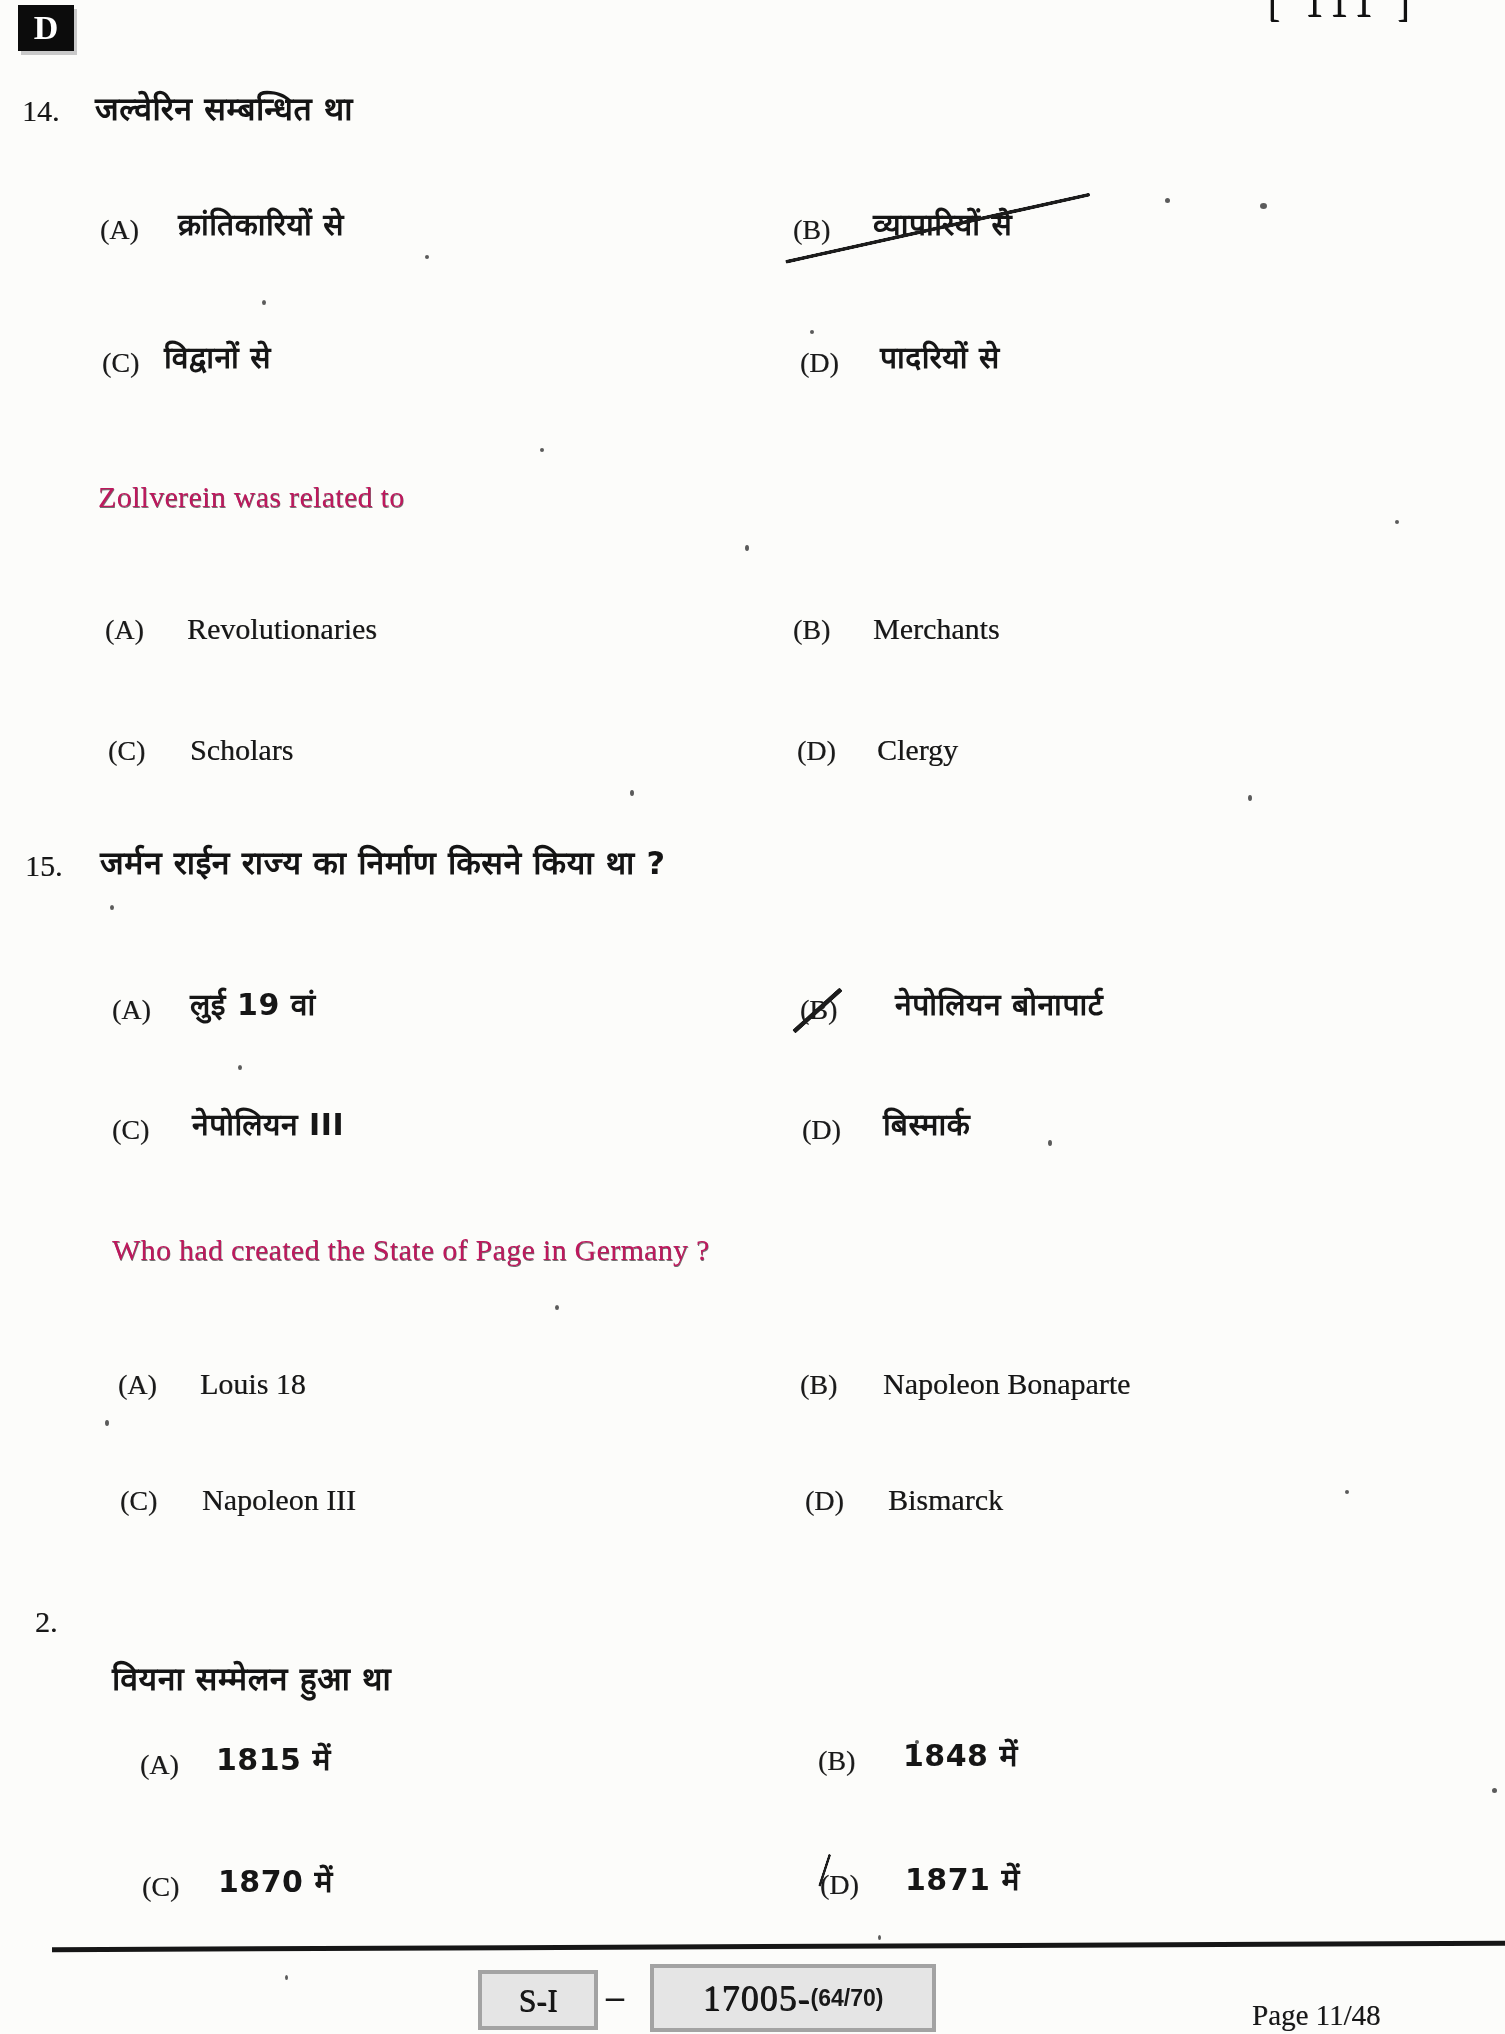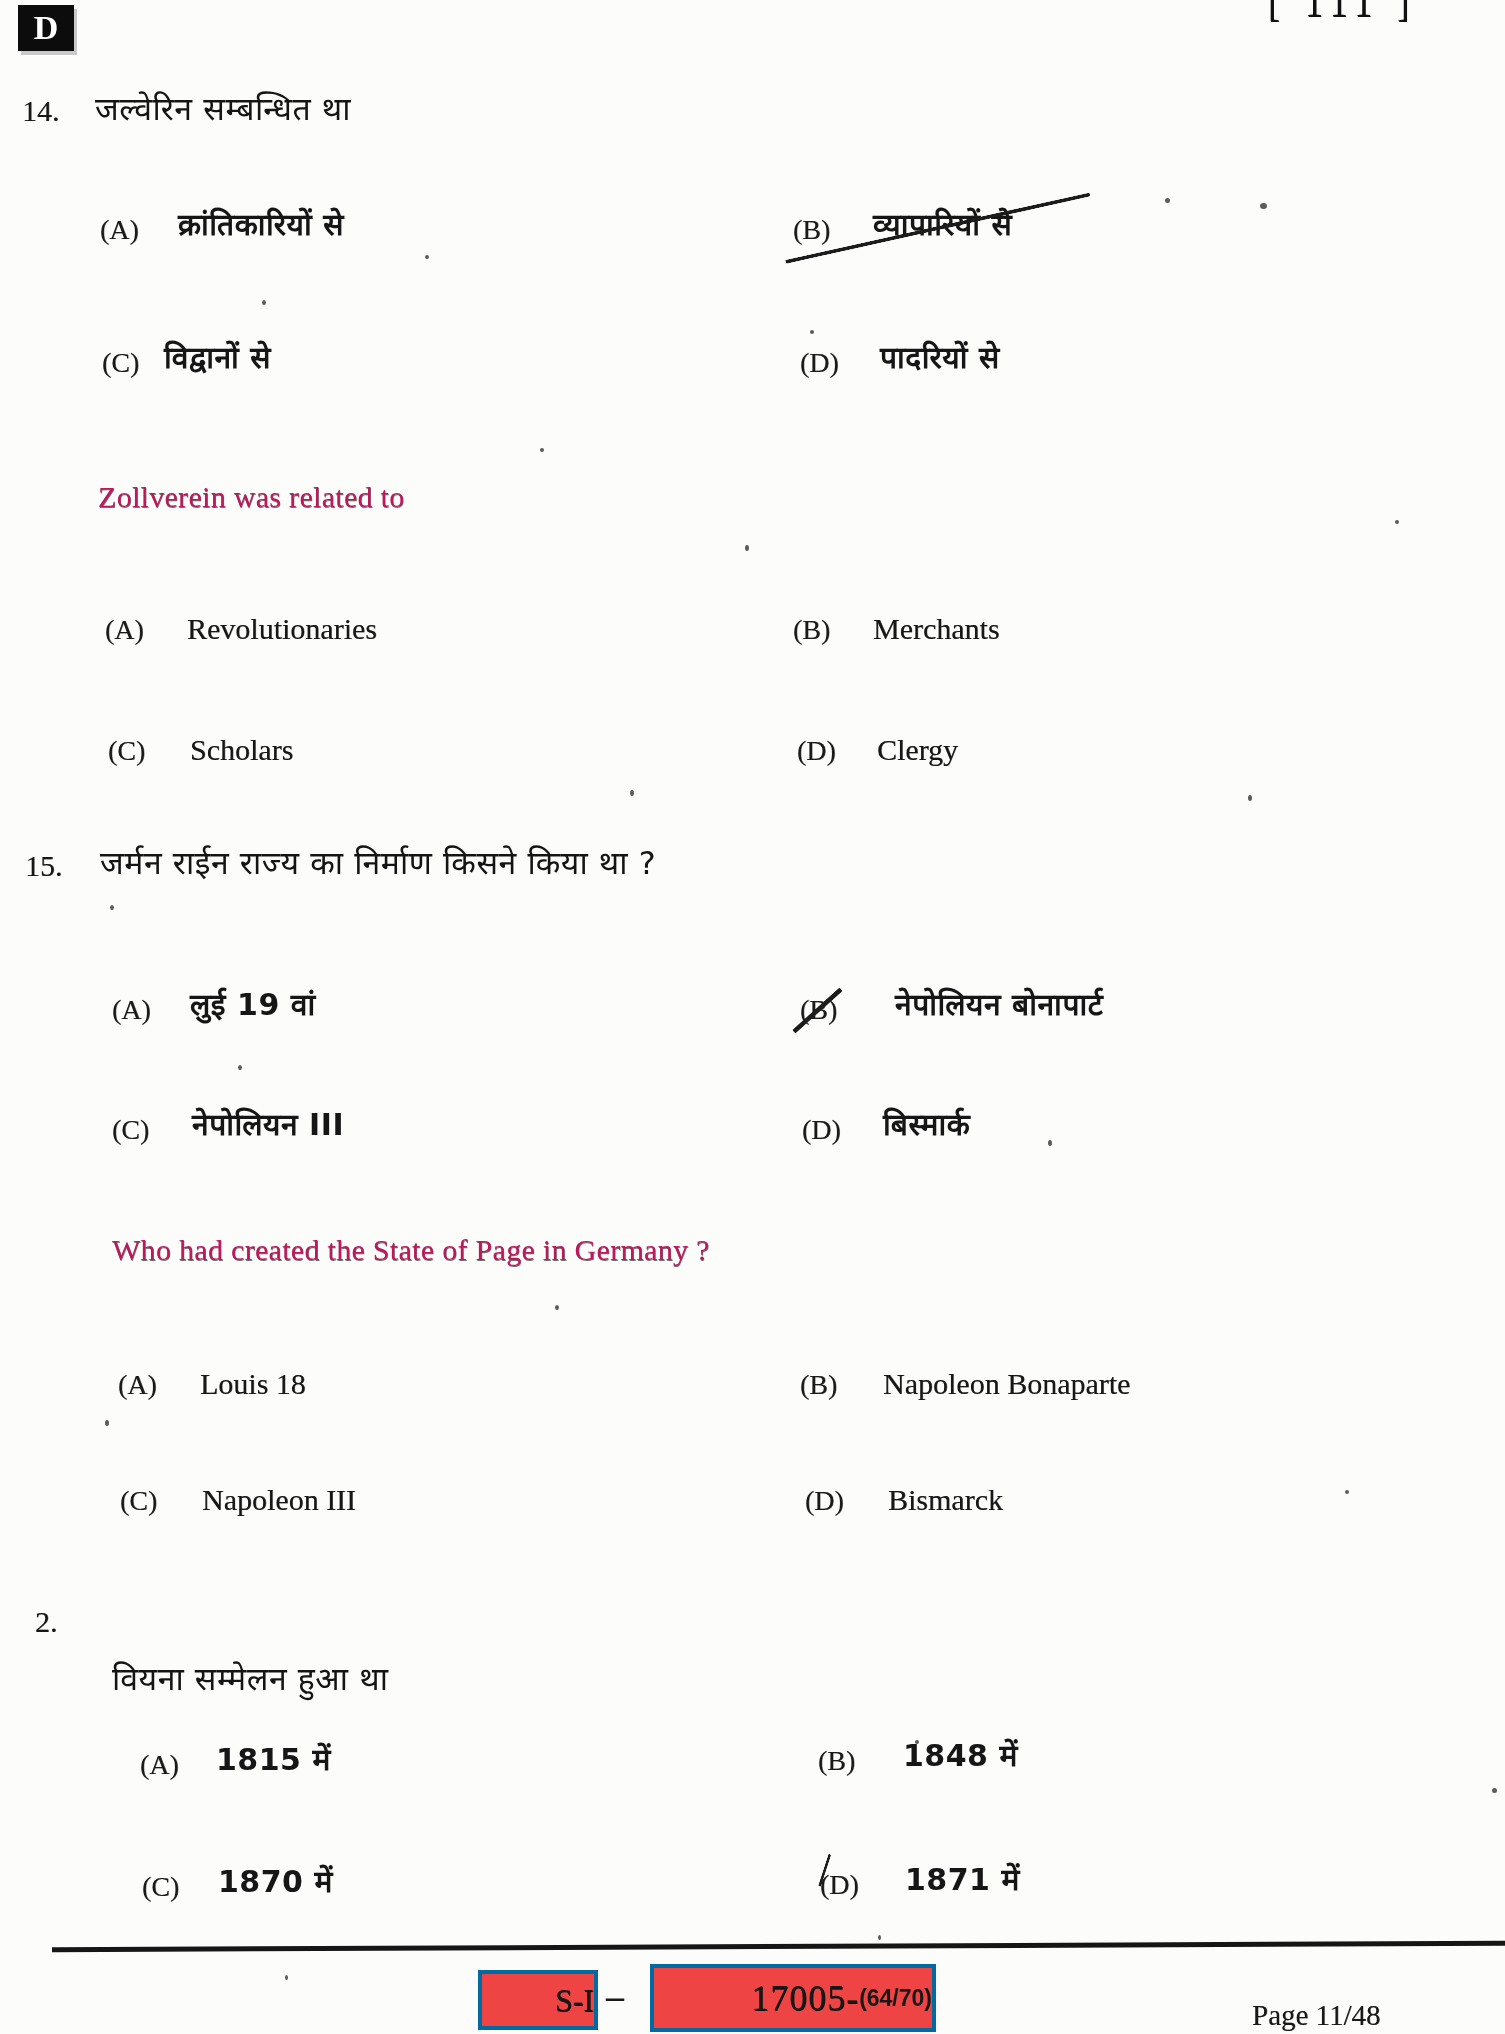--- a/index.html
+++ b/index.html
@@ -6,38 +6,38 @@
   body{
     width:1505px;height:2034px;
     background:#fcfcfa;
     position:relative;
     overflow:hidden;
     font-family:"Liberation Serif",serif;
     color:#181818;
   }
   .abs{position:absolute;}
   .hi{font-family:"DejaVu Sans",sans-serif;font-weight:700;font-size:30px;color:#161616;letter-spacing:.5px;}
-  .hi-stem{font-family:"DejaVu Sans",sans-serif;font-weight:400;font-size:32px;color:#141414;letter-spacing:.5px;}
+  .hi-stem{font-family:"DejaVu Sans",sans-serif;font-weight:700;font-size:32px;color:#141414;letter-spacing:.5px;}
   .en{font-family:"Liberation Serif",serif;font-size:30px;color:#171717;text-shadow:.4px .4px 0 rgba(20,20,20,.55);}
   .en-stem{font-family:"Liberation Serif",serif;font-size:30px;color:#be185d;text-shadow:.5px .5px 0 rgba(20,20,20,.6);letter-spacing:.3px;}
   .marker{font-family:"Liberation Serif",serif;font-size:28px;color:#1a1a1a;text-shadow:.4px .4px 0 rgba(20,20,20,.5);}
   .qnum{font-family:"Liberation Serif",serif;font-size:30px;color:#171717;text-shadow:.4px .4px 0 rgba(20,20,20,.5);}
   .dbox{
     left:18px;top:5px;width:56px;height:46px;
     background:#0c0c0c;color:#fff;
     display:flex;align-items:center;justify-content:center;
     font-family:"Liberation Serif",serif;font-weight:bold;font-size:34px;
     box-shadow:3px 4px 0 #c9c9c9;
   }
   .corner-clip{left:1268px;top:0;width:180px;height:30px;overflow:hidden;}
   .corner-text{position:absolute;left:0;top:-17px;font-family:"Liberation Serif",serif;font-size:36px;letter-spacing:8px;color:#111;text-shadow:.5px .5px 0 #111;}
   .stroke{border-top:4px solid #1c1c1c;height:0;transform-origin:0 0;border-radius:2px;}
   .speck{width:5px;height:5px;background:#262626;border-radius:50%;opacity:.75;}
   .footer-rule{left:52px;top:1944px;width:1453px;height:5px;background:#161616;transform:rotate(-.25deg);}
-  .fbox{border:4px solid #0369a1;display:flex;align-items:center;justify-content:flex-end;background:#ef4444;}
+  .fbox{border:4px solid #a3a3a3;display:flex;align-items:center;justify-content:center;background:#e5e5e5;}
   .sibox{left:478px;top:1970px;width:112px;height:52px;font-size:32px;text-shadow:.5px .5px 0 #111;}
   .codebox{left:650px;top:1964px;width:278px;height:60px;}
   .code-main{font-size:36px;letter-spacing:1px;text-shadow:.6px .6px 0 #111;}
   .code-sub{font-size:23px;font-weight:bold;font-family:"Liberation Sans",sans-serif;letter-spacing:0;}
   .fdash{left:606px;top:1975px;font-size:36px;font-weight:bold;}
   .pagelab{left:1252px;top:1982px;font-size:29px;text-shadow:.4px .4px 0 rgba(17,17,17,.5);margin-top:17px;}
 </style>
 </head>
 <body>
 

